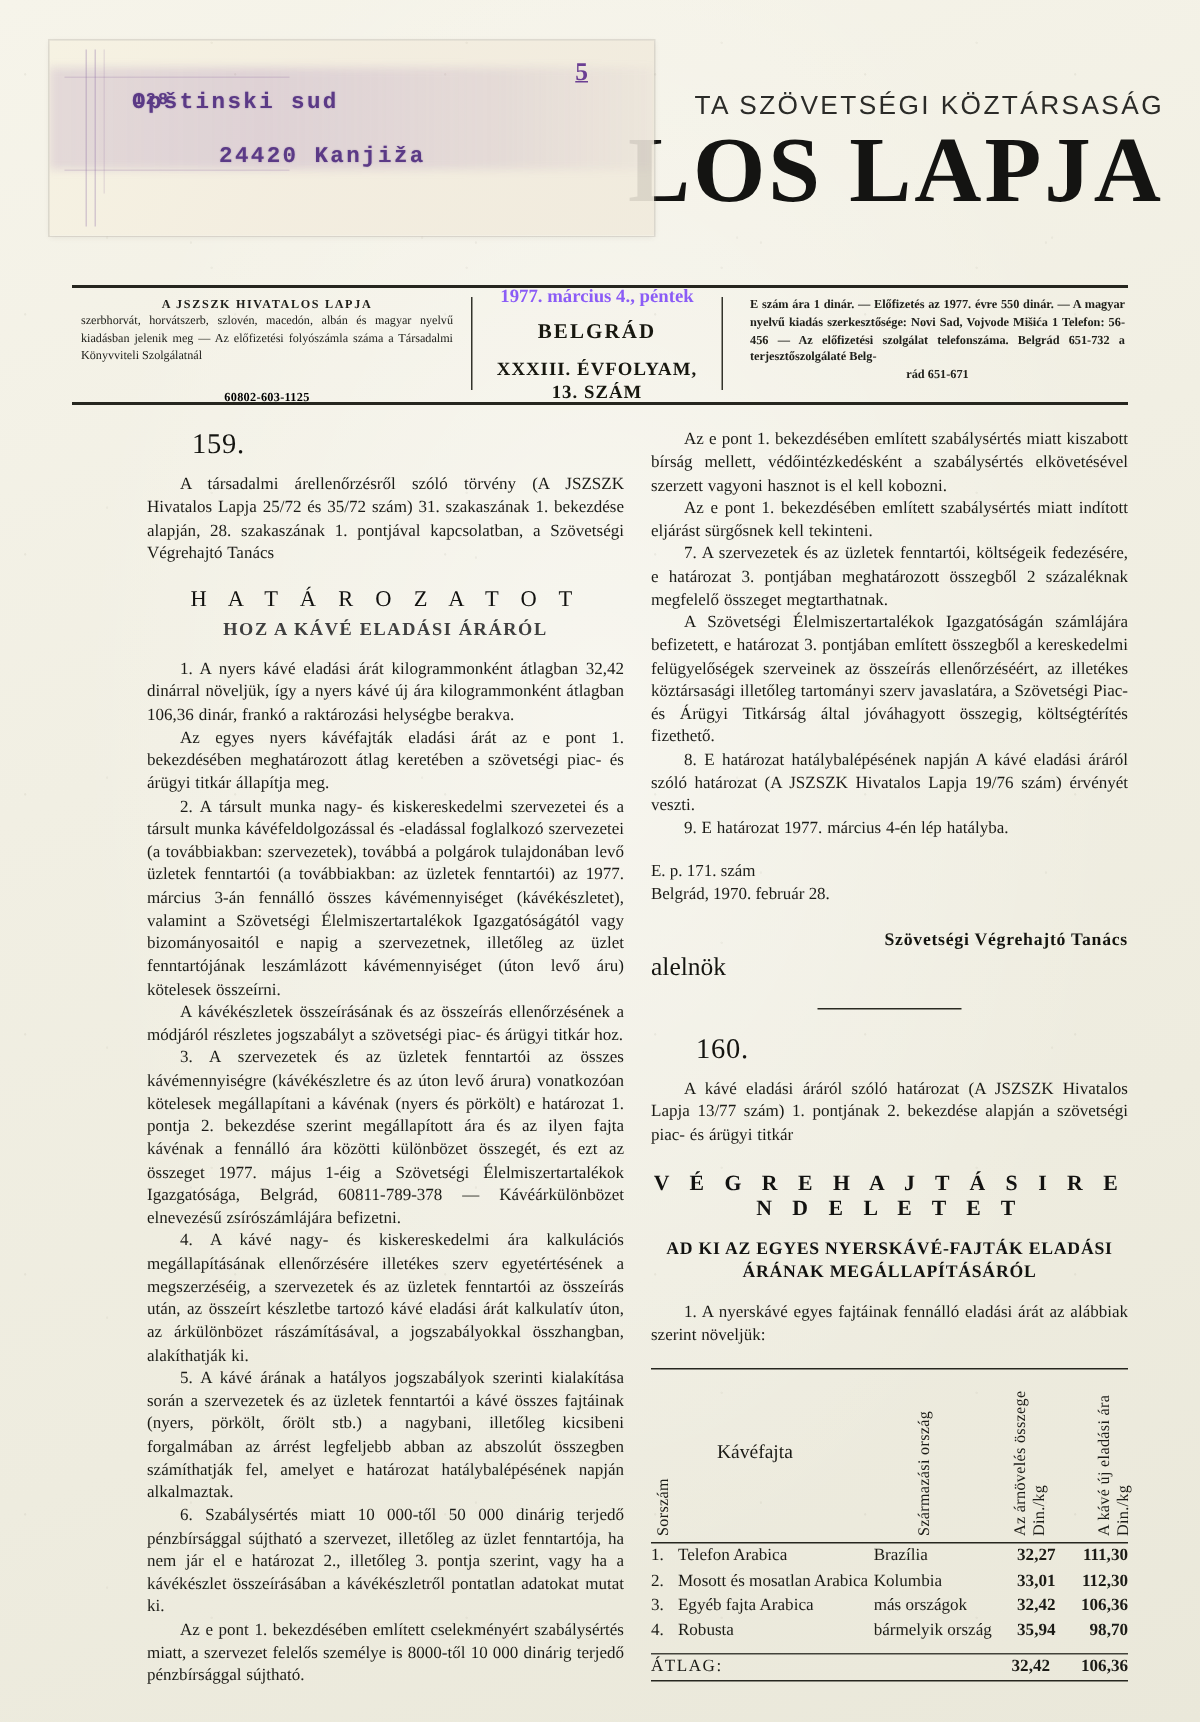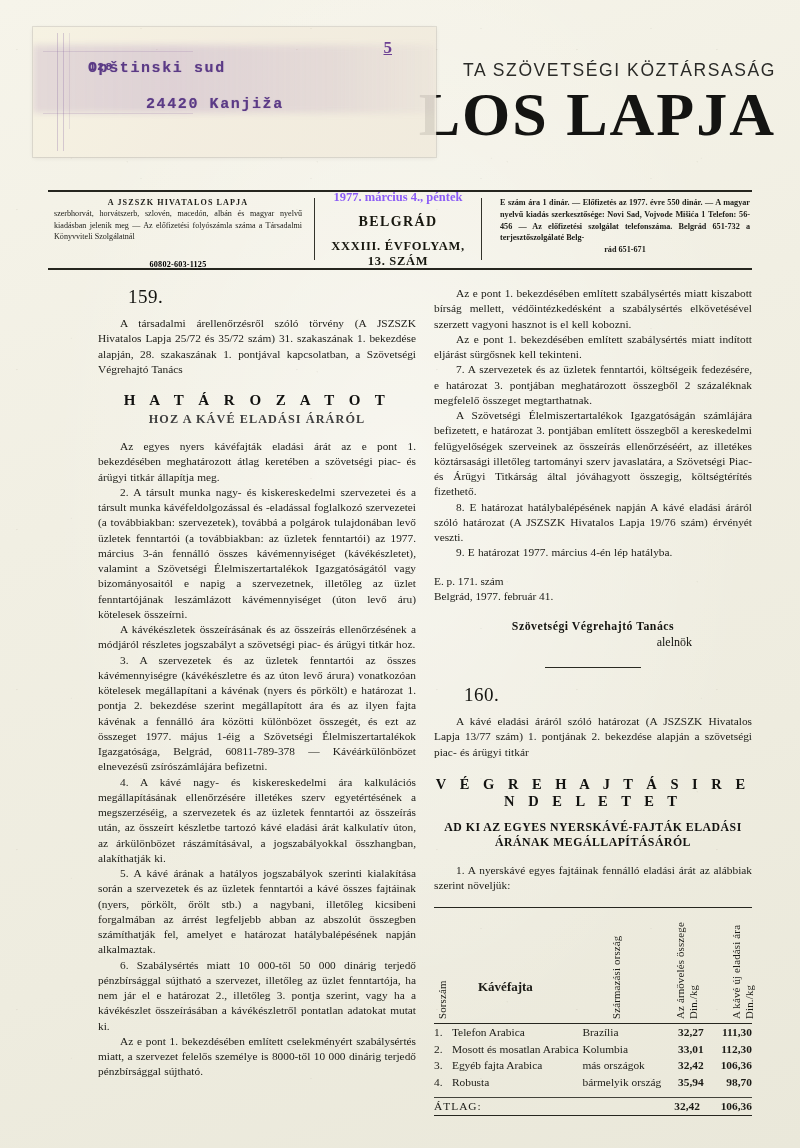--- a/index.html
+++ b/index.html
@@ -67,21 +67,21 @@
     margin:0 0 8px 30px;letter-spacing:.5px;
   }
   p.body{
     font-family:"Liberation Serif",serif;
     font-size:11.35px;line-height:1.345;color:#1b1b16;
     text-align:justify;margin:0;text-indent:22px;
     -webkit-hyphens:auto;hyphens:auto;
     word-spacing:.4px;
   }
   .h-decision{
-    font-family:"Liberation Serif",serif;font-weight:bold;
+    font-family:"Liberation Serif",serif;font-weight:normal;
     font-size:15px;letter-spacing:5.5px;text-align:center;
     color:#121210;margin:15px 0 3px 0;
   }
   .h-decision-sub{
     font-family:"Liberation Serif",serif;font-weight:bold;
     font-size:12.2px;letter-spacing:1.1px;text-align:center;
     color:#404040;margin:0 0 12px 0;
   }
   .h-reg{
     font-family:"Liberation Serif",serif;font-weight:bold;
@@ -90,30 +90,30 @@
   }
   .h-reg-sub{
     font-family:"Liberation Serif",serif;font-weight:bold;
     font-size:11.8px;letter-spacing:.5px;text-align:center;line-height:1.3;
     color:#121210;margin:0 0 12px 0;
   }
   .sigblock{margin-top:13px;}
   .sig-meta{font-family:"Liberation Serif",serif;font-size:11.3px;line-height:1.4;color:#1b1b16;}
   .sig-org{
     font-family:"Liberation Serif",serif;font-weight:bold;font-size:11.8px;
-    text-align:center;letter-spacing:.5px;color:#14140f;margin-top:14px;
+    text-align:right;letter-spacing:.5px;color:#14140f;margin-top:14px;
   }
   .sig-name{
     font-family:"Liberation Serif",serif;font-size:11.6px;
     text-align:right;color:#14140f;margin-top:13px;padding-right:26px;
   }
   .sig-name b{font-weight:bold;font-size:12.1px;}
   .sig-role{
-    font-family:"Liberation Serif",serif;font-size:12px;
-    text-align:right;color:#14140f;padding-right:60px;margin-top:1px;
+    font-family:"Liberation Serif",serif;font-size:17px;
+    color:#14140f;padding-right:60px;margin-top:1px;
   }
   .sep{width:96px;height:1px;background:#2a2a22;margin:17px auto 16px auto;}
 
   
   .tbl{margin-top:14px;width:100%;}
   .tbl .tline{height:1px;background:#26261f;width:100%;}
   .tbl .tline.thin{height:1px;opacity:.85;}
   .thead{position:relative;height:115px;}
   .vlabel{
     position:absolute;bottom:4px;
@@ -219,62 +219,63 @@
     </div>
 
     <div class="cols">
 
       <div class="col left">
         <div class="itemno">159.</div>
         <p class="body">A társadalmi árellenőrzésről szóló törvény (A JSZSZK Hivatalos Lapja 25/72 és 35/72 szám) 31. szakaszának 1. bekezdése alapján, 28. szakaszának 1. pontjával kapcsolatban, a Szövetségi Végrehajtó Tanács</p>
         <div class="h-decision">H A T Á R O Z A T O T</div>
         <div class="h-decision-sub">HOZ A KÁVÉ ELADÁSI ÁRÁRÓL</div>
 
+        <p class="body">1. A nyers kávé eladási árát kilogrammonként átlagban 32,42 dinárral növeljük, így a nyers kávé új ára kilogrammonként átlagban 106,36 dinár, frankó a raktározási helységbe berakva.</p>
         <p class="body">Az egyes nyers kávéfajták eladási árát az e pont 1. bekezdésében meghatározott átlag keretében a szövetségi piac- és árügyi titkár állapítja meg.</p>
         <p class="body">2. A társult munka nagy- és kiskereskedelmi szervezetei és a társult munka kávéfeldolgozással és -eladással foglalkozó szervezetei (a továbbiakban: szervezetek), továbbá a polgárok tulajdonában levő üzletek fenntartói (a továbbiakban: az üzletek fenntartói) az 1977. március 3-án fennálló összes kávémennyiséget (kávékészletet), valamint a Szövetségi Élelmiszertartalékok Igazgatóságától vagy bizományosaitól e napig a szervezetnek, illetőleg az üzlet fenntartójának leszámlázott kávémennyiséget (úton levő áru) kötelesek összeírni.</p>
         <p class="body">A kávékészletek összeírásának és az összeírás ellenőrzésének a módjáról részletes jogszabályt a szövetségi piac- és árügyi titkár hoz.</p>
         <p class="body">3. A szervezetek és az üzletek fenntartói az összes kávémennyiségre (kávékészletre és az úton levő árura) vonatkozóan kötelesek megállapítani a kávénak (nyers és pörkölt) e határozat 1. pontja 2. bekezdése szerint megállapított ára és az ilyen fajta kávénak a fennálló ára közötti különbözet összegét, és ezt az összeget 1977. május 1-éig a Szövetségi Élelmiszertartalékok Igazgatósága, Belgrád, 60811-789-378 — Kávéárkülönbözet elnevezésű zsírószámlájára befizetni.</p>
         <p class="body">4. A kávé nagy- és kiskereskedelmi ára kalkulációs megállapításának ellenőrzésére illetékes szerv egyetértésének a megszerzéséig, a szervezetek és az üzletek fenntartói az összeírás után, az összeírt készletbe tartozó kávé eladási árát kalkulatív úton, az árkülönbözet rászámításával, a jogszabályokkal összhangban, alakíthatják ki.</p>
         <p class="body">5. A kávé árának a hatályos jogszabályok szerinti kialakítása során a szervezetek és az üzletek fenntartói a kávé összes fajtáinak (nyers, pörkölt, őrölt stb.) a nagybani, illetőleg kicsibeni forgalmában az árrést legfeljebb abban az abszolút összegben számíthatják fel, amelyet e határozat hatálybalépésének napján alkalmaztak.</p>
         <p class="body">6. Szabálysértés miatt 10 000-től 50 000 dinárig terjedő pénzbírsággal sújtható a szervezet, illetőleg az üzlet fenntartója, ha nem jár el e határozat 2., illetőleg 3. pontja szerint, vagy ha a kávékészlet összeírásában a kávékészletről pontatlan adatokat mutat ki.</p>
         <p class="body">Az e pont 1. bekezdésében említett cselekményért szabálysértés miatt, a szervezet felelős személye is 8000-től 10 000 dinárig terjedő pénzbírsággal sújtható.</p>
       </div>
 
       <div class="col right">
         <p class="body">Az e pont 1. bekezdésében említett szabálysértés miatt kiszabott bírság mellett, védőintézkedésként a szabálysértés elkövetésével szerzett vagyoni hasznot is el kell kobozni.</p>
         <p class="body">Az e pont 1. bekezdésében említett szabálysértés miatt indított eljárást sürgősnek kell tekinteni.</p>
         <p class="body">7. A szervezetek és az üzletek fenntartói, költségeik fedezésére, e határozat 3. pontjában meghatározott összegből 2 százaléknak megfelelő összeget megtarthatnak.</p>
         <p class="body">A Szövetségi Élelmiszertartalékok Igazgatóságán számlájára befizetett, e határozat 3. pontjában említett összegből a kereskedelmi felügyelőségek szerveinek az összeírás ellenőrzéséért, az illetékes köztársasági illetőleg tartományi szerv javaslatára, a Szövetségi Piac- és Árügyi Titkárság által jóváhagyott összegig, költségtérítés fizethető.</p>
         <p class="body">8. E határozat hatálybalépésének napján A kávé eladási áráról szóló határozat (A JSZSZK Hivatalos Lapja 19/76 szám) érvényét veszti.</p>
         <p class="body">9. E határozat 1977. március 4-én lép hatályba.</p>
 
         <div class="sigblock">
           <div class="sig-meta">E. p. 171. szám</div>
-          <div class="sig-meta">Belgrád, 1977. február 41.</div>
+          <div class="sig-meta">Belgrád, 1970. február 28.</div>
           <div class="sig-org">Szövetségi Végrehajtó Tanács</div>
           <div class="sig-role">alelnök</div>
         </div>
 
         <div class="sep"></div>
 
         <div class="itemno">160.</div>
         <p class="body">A kávé eladási áráról szóló határozat (A JSZSZK Hivatalos Lapja 13/77 szám) 1. pontjának 2. bekezdése alapján a szövetségi piac- és árügyi titkár</p>
         <div class="h-reg">V É G R E H A J T Á S I   R E N D E L E T E T</div>
         <div class="h-reg-sub">
           <span>AD KI AZ EGYES NYERSKÁVÉ-FAJTÁK ELADÁSI</span><br>
           <span>ÁRÁNAK MEGÁLLAPÍTÁSÁRÓL</span>
         </div>
         <p class="body">1. A nyerskávé egyes fajtáinak fennálló eladási árát az alábbiak szerint növeljük:</p>
 
         <div class="tbl">
           <div class="tline"></div>
 
           <div class="thead">
             <div class="vlabel" style="left:2px;height:102px;">Sorszám</div>
-            <div class="hlabel" style="left:44px;bottom:28px;font-weight:bold;">Kávéfajta</div>
+            <div class="hlabel" style="left:44px;bottom:52px;">Kávéfajta</div>
             <div class="vlabel" style="left:176px;height:104px;">Származási ország</div>
             <div class="vlabel" style="left:240px;height:104px;">Az árnövelés összege Din./kg</div>
             <div class="vlabel" style="left:296px;height:104px;">A kávé új eladási ára Din./kg</div>
           </div>
 
           <div class="tline"></div>
 
           <table class="data">
             <tbody>
               <tr>

